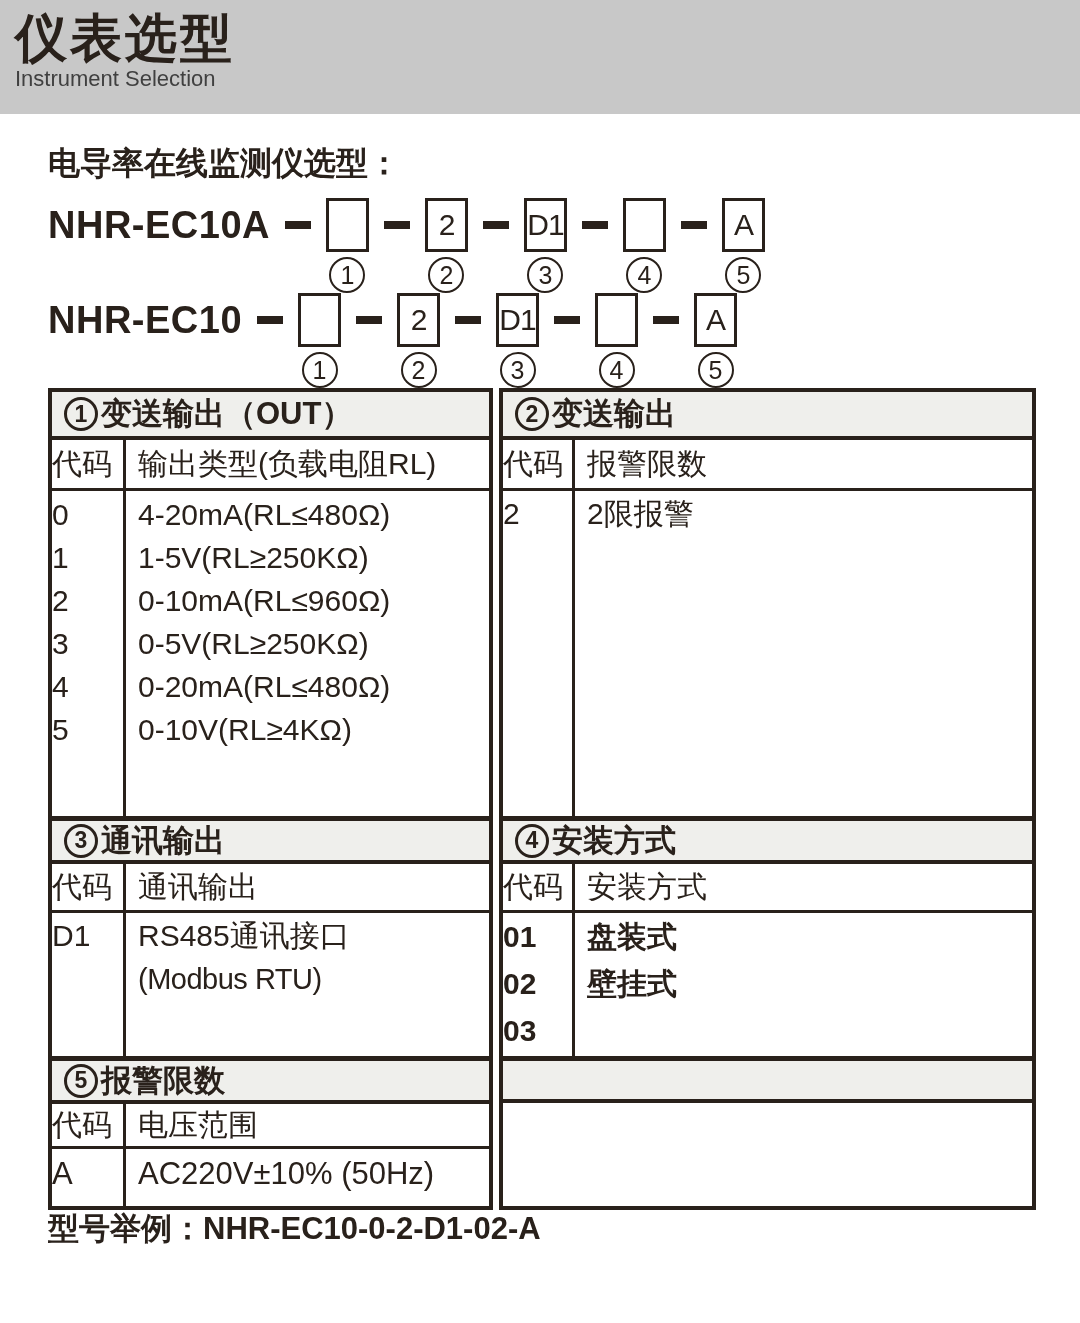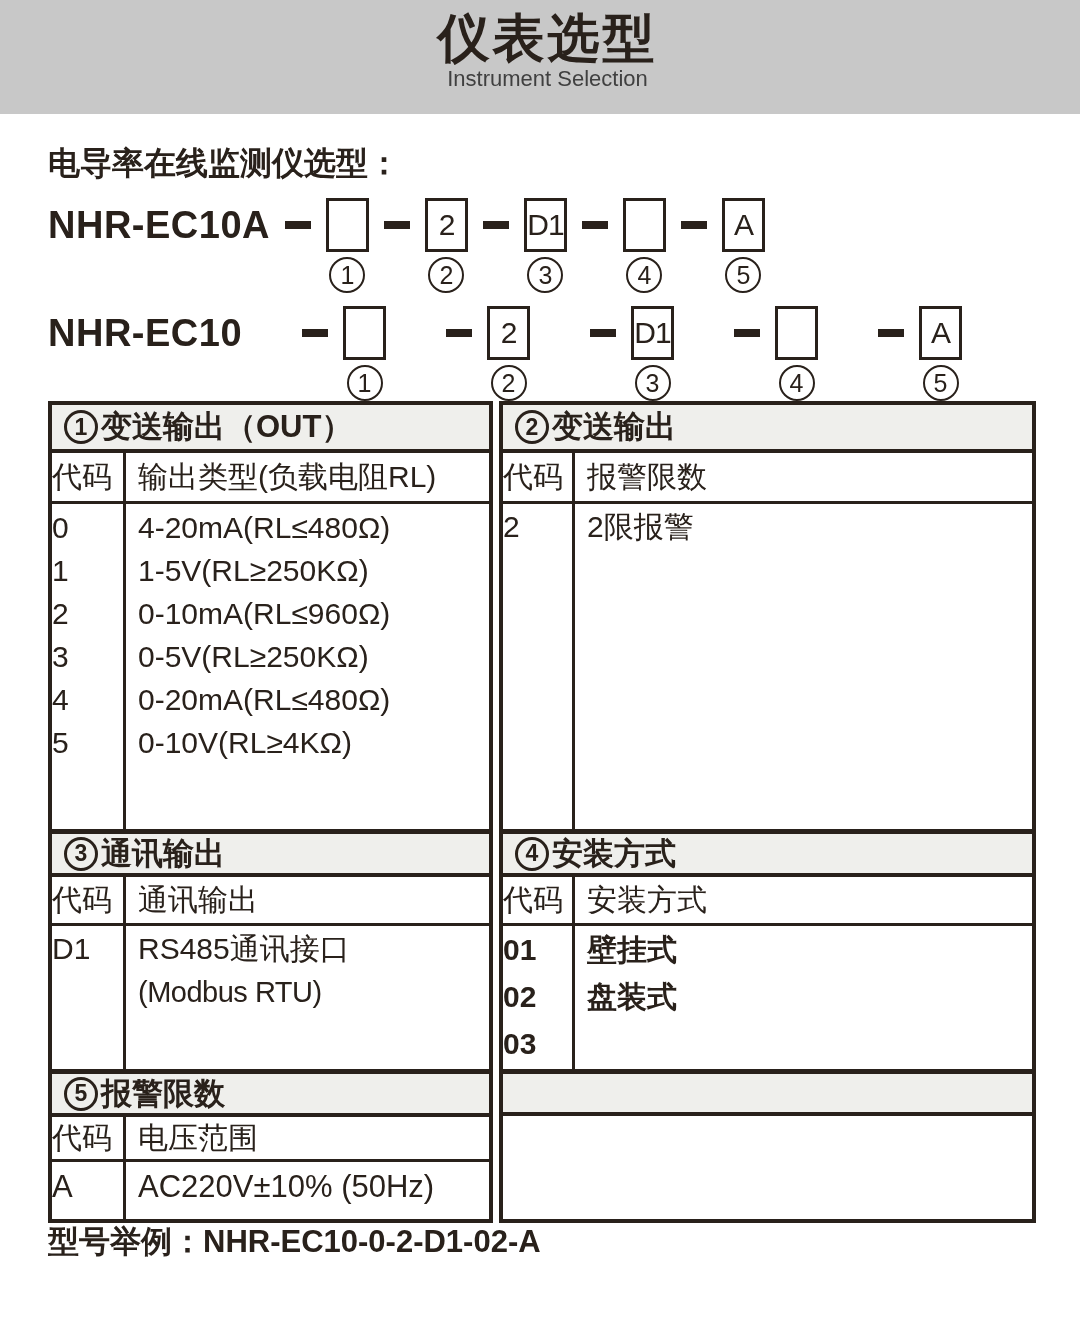--- a/index.html
+++ b/index.html
@@ -2,31 +2,31 @@
 <html style="--ink: #29211b; --band: #c8c8c8; --secbg: #efefec; --subtitle: #404040;"><head>
 <meta charset="utf-8">
 <style>
   :root{ --ink:#29211b; --band:#c8c8c8; --secbg:#efefec; --subtitle:#404040; }
   *{ margin:0; padding:0; box-sizing:border-box; }
   html,body{ background:#fff; }
   body{ font-family:"Liberation Sans", sans-serif; color:var(--ink); }
   .page{ width:1080px; height:1323px; background:#fff; overflow:hidden; }
 
   
-  .banner{ height:114px; background:var(--band); text-align:center;padding-left:15px; }
+  .banner{ height:114px; background:var(--band); text-align:left;padding-left:15px; }
   .banner-title{ padding-top:10px; font-size:52px; font-weight:700; letter-spacing:3px; line-height:56px; }
   .banner-sub{ font-size:22px; color:var(--subtitle); line-height:26px; }
 
   .content{ padding-left:48px; }
 
   .intro{ margin-top:30px; font-size:32px; font-weight:700; line-height:38px; }
 
   
   .mline{ display:flex; align-items:flex-start; margin-top:16px; }
-  .mline + .mline{ margin-top:13px;gap:45px; }
+  .mline + .mline{ margin-top:0; }
   .mlabel{ font-size:38px; font-weight:700; line-height:54px; letter-spacing:0.5px; white-space:nowrap; }
   .slot{ display:flex; }
   .sdash{ width:26px; height:8px; background:var(--ink); margin:23px 15px 0 15px; }
   .scol{ display:flex; flex-direction:column; align-items:center; }
   .sbox{ width:43px; height:54px; border:3px solid var(--ink); display:flex; align-items:center; justify-content:center; font-size:30px; letter-spacing:-1px; background:#fff; }
   .scirc{ margin-top:5px; width:36px; height:36px; border:2px solid var(--ink); border-radius:50%; display:flex; align-items:center; justify-content:center; font-size:25px; line-height:1; }
 
   
   .twrap{ display:flex; gap:6px; margin-top:0; width:988px; }
   .half{ border:4px solid var(--ink); background:#fff; }
@@ -248,22 +248,22 @@
           <div class="ccol">代码</div>
           <div class="dcol">安装方式</div>
         </div>
         <div class="grid body4">
           <div class="ccol">
             <div>01</div>
             <div>02</div>
             <div>03</div>
           </div>
           <div class="dcol">
+            <div>盘装式</div>
             <div>壁挂式</div>
-            <div>盘装式</div>
           </div>
         </div>
 
         <div class="sech mid empty"></div>
         <div class="body5r"></div>
       </div>
     </div>
 
     <div class="example">
       <span>型号举例：</span><span>NHR-EC10-0-2-D1-02-A</span>

